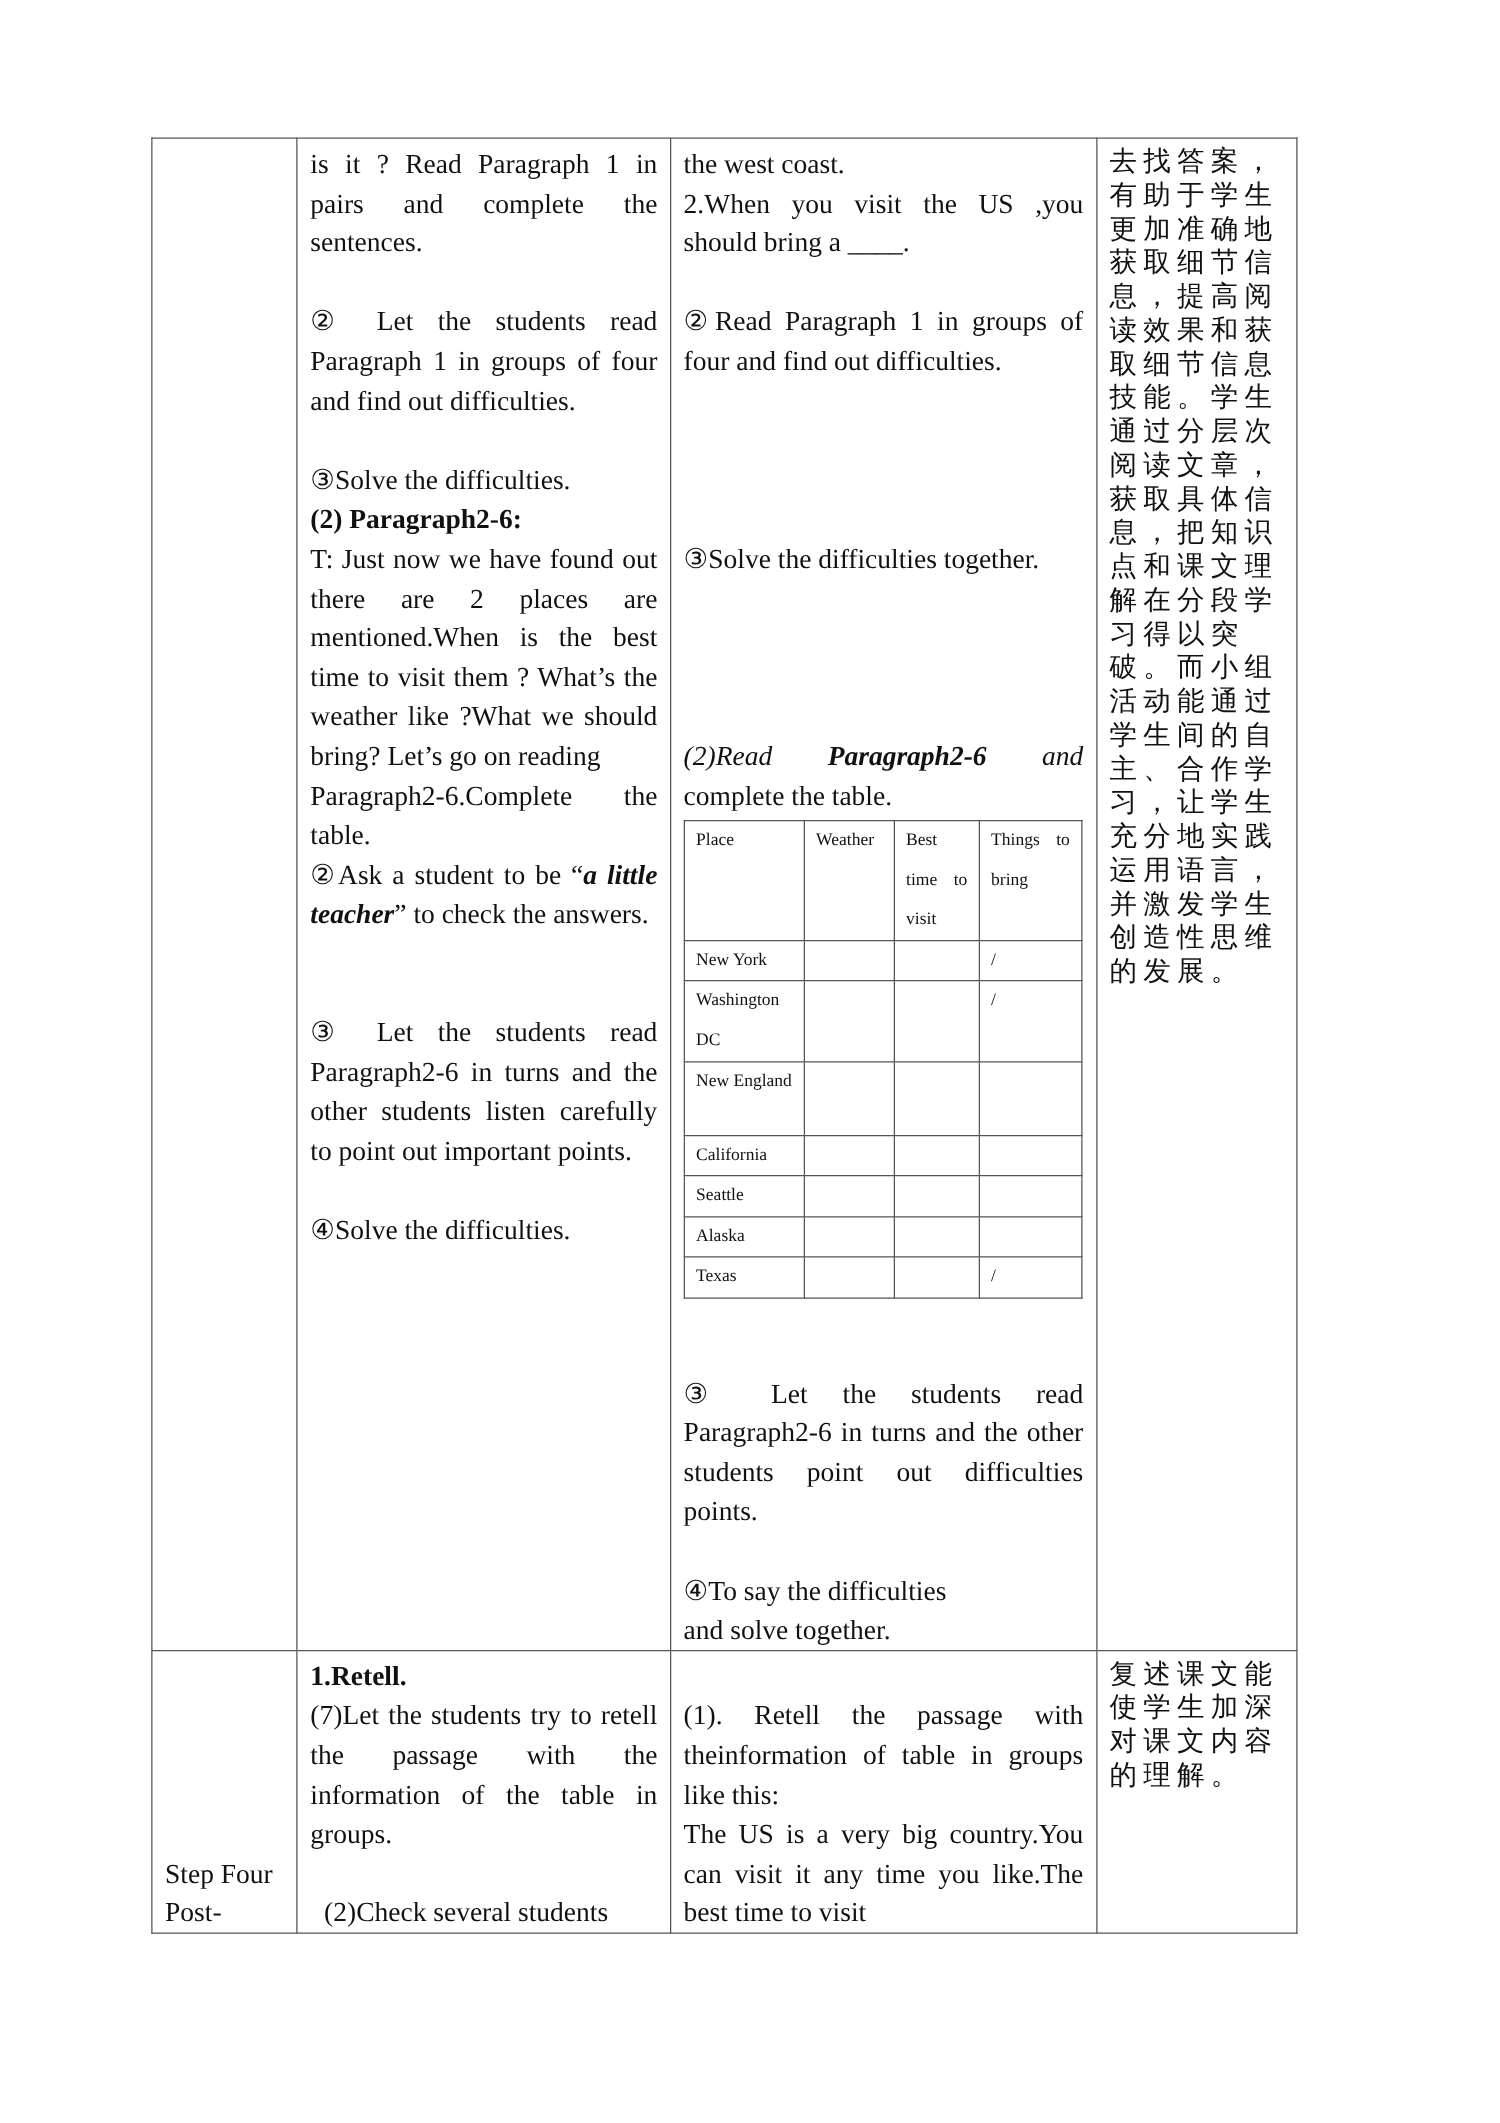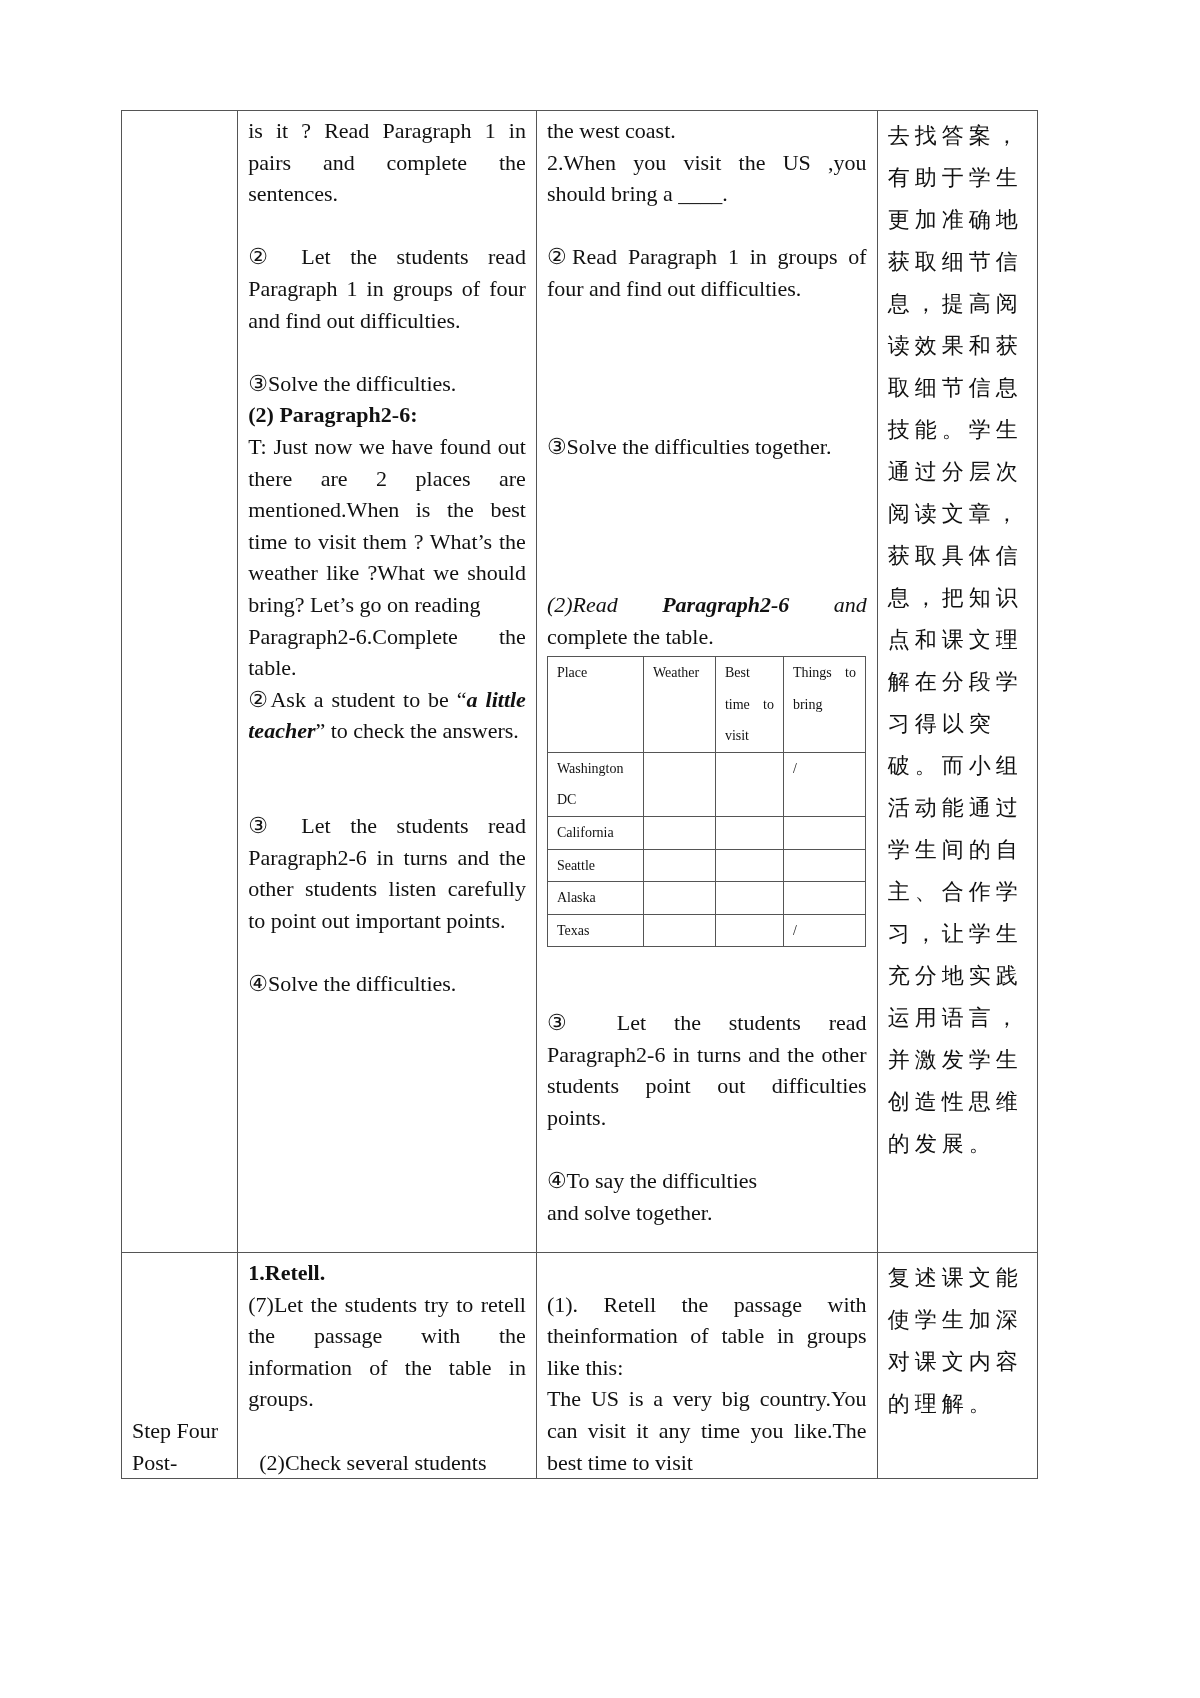--- a/index.html
+++ b/index.html
@@ -14,21 +14,21 @@
     .outer .c3 { width: 340px; }
     .outer .c4 { width: 160px; }
 
     .cell { font-size: 22px; line-height: 31.6px; padding: 4px 10px 0 10px; text-align: justify; text-align-last: left; }
     .cell p { margin: 0; }
     .gap { height: 31.6px; }
     .bold { font-weight: bold; }
     .bi { font-weight: bold; font-style: italic; }
     .just { text-align: justify; text-align-last: justify; font-style: italic; }
 
-    .cn { font-family: Liberation Sans, sans-serif; font-size: 22px; line-height: 42px; letter-spacing: 5px; padding: 4px 6px 0 10px; }
+    .cn { font-family: Liberation Sans, sans-serif; font-size: 22px; line-height: 27px; letter-spacing: 5px; padding: 4px 6px 0 10px; }
 
     
     .inner { border-collapse: collapse; table-layout: fixed; width: 318px; margin: 4px 0 0 0; }
     .inner td { border: 1.5px solid #555; font-size: 14px; line-height: 31.6px; padding: 0 9px; vertical-align: top; margin-left: 24px; }
     .inner .i1 { width: 96px; }
     .inner .i2 { width: 72px; }
     .inner .i3 { width: 68px; }
     .inner .i4 { width: 82px; }
   </style>
 </head>
@@ -88,25 +88,37 @@
                   <col class="i3">
                   <col class="i4">
                 </colgroup>
             <tbody>
                   <tr style="height:88px;">
               <td>Place</td>
               <td>Weather</td>
               <td>Best time to visit</td>
               <td>Things to bring</td>
             </tr>
+            <tr style="height:30px;">
+              <td>New York</td>
+              <td></td>
+              <td></td>
+              <td>/</td>
+            </tr>
             <tr style="height:59px;">
               <td>Washington DC</td>
               <td></td>
               <td></td>
               <td>/</td>
+            </tr>
+            <tr style="height:59px;">
+              <td>New England</td>
+              <td></td>
+              <td></td>
+              <td></td>
             </tr>
             <tr style="height:30px;">
               <td>California</td>
               <td></td>
               <td></td>
               <td></td>
             </tr>
             <tr style="height:30px;">
               <td>Seattle</td>
               <td></td>

